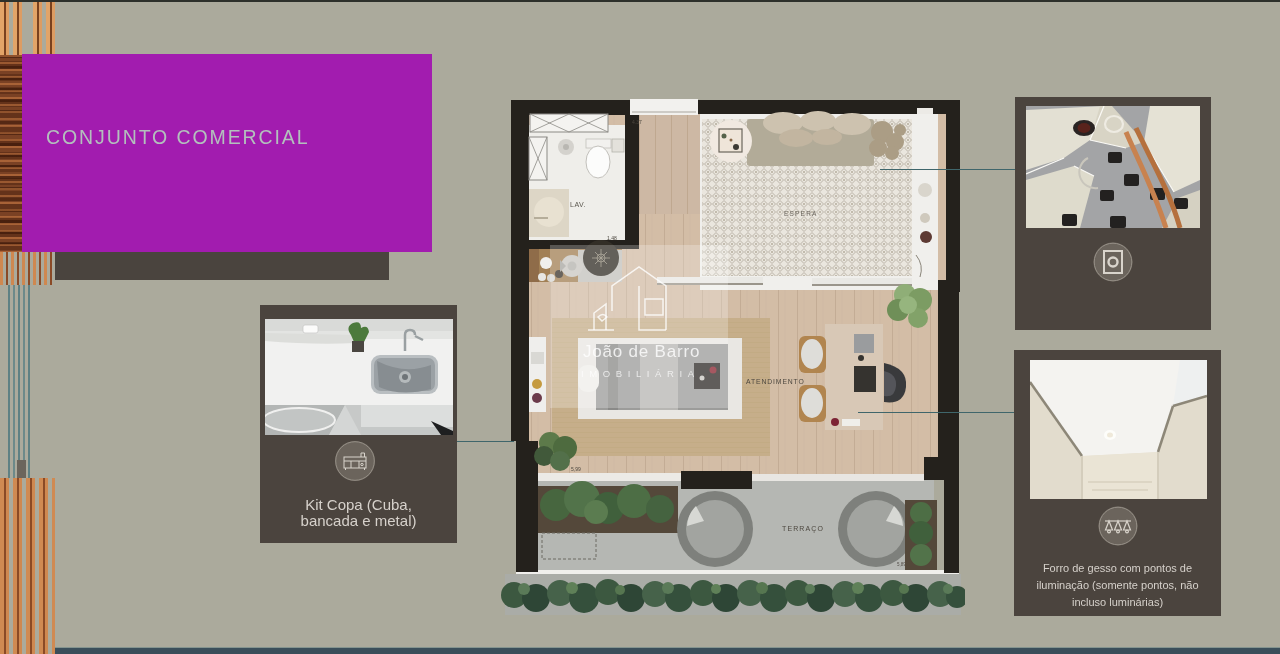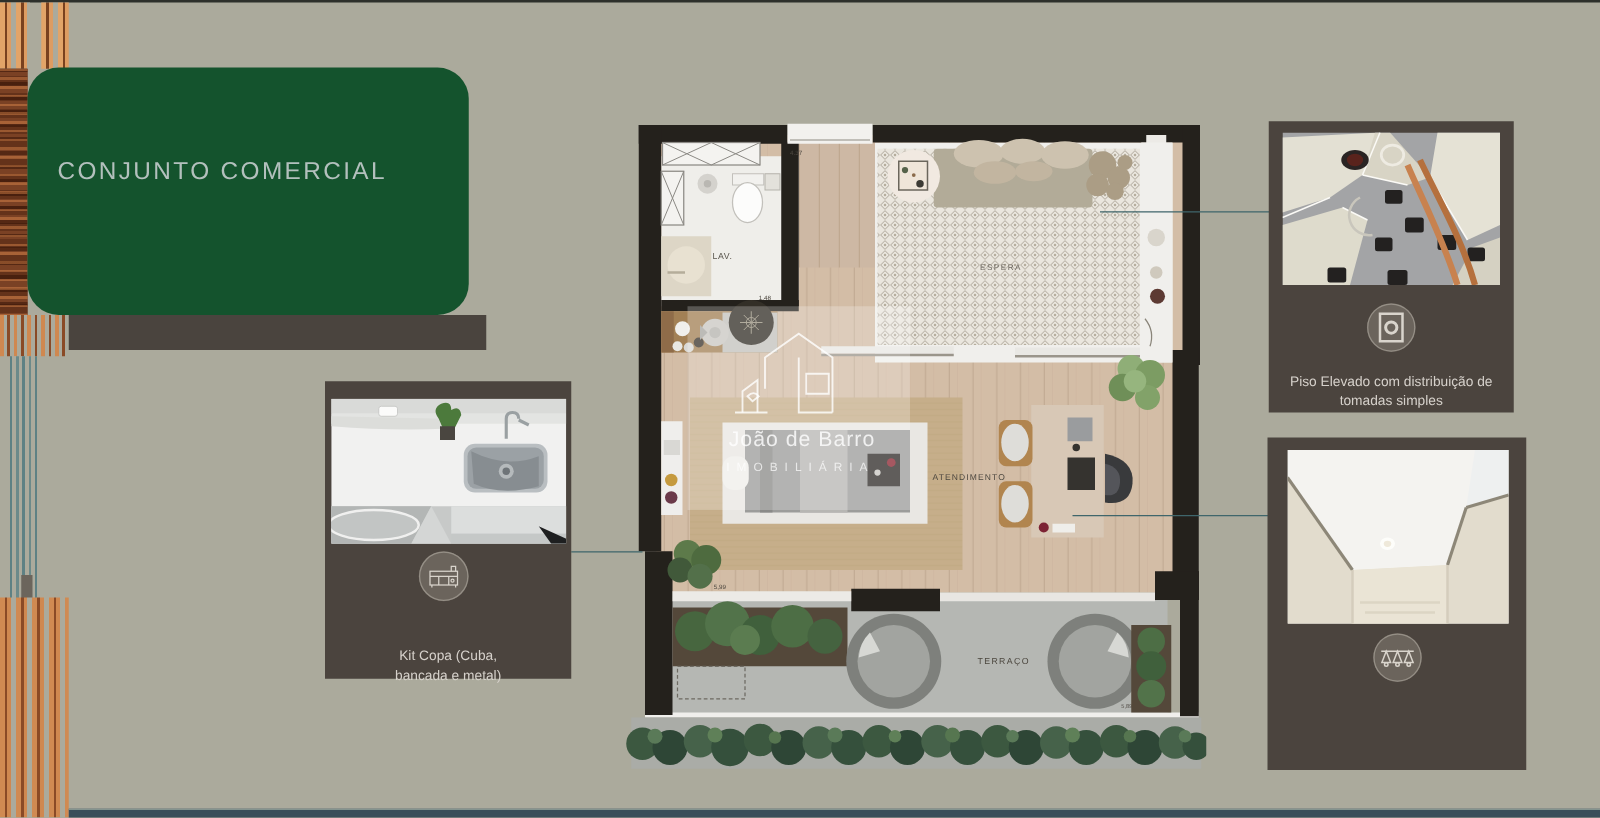--- a/index.html
+++ b/index.html
@@ -14,21 +14,21 @@
   <div class="abs" style="left:0;top:0;width:1280px;height:2px;background:#2d302b;"></div>
 
   <div class="abs" style="left:0;top:2px;width:24px;height:53px;background:repeating-linear-gradient(90deg,#e2a468 0 4px,#79411f 4px 6px,#dd9c62 6px 9px,#abaa9c 9px 13px);"></div>
 
   <div class="abs" style="left:33px;top:2px;width:22px;height:53px;background:repeating-linear-gradient(90deg,#e2a468 0 4px,#79411f 4px 6px,#dd9c62 6px 9px,#abaa9c 9px 13px);"></div>
 
   <div class="abs" style="left:0;top:55px;width:22px;height:197px;background:#6b371f linear-gradient(180deg,rgba(0,0,0,0) 0,rgba(0,0,0,0.15) 100%);background-image:repeating-linear-gradient(180deg,rgba(255,160,90,0.35) 0 2px,rgba(0,0,0,0) 2px 7px),repeating-linear-gradient(180deg,rgba(40,10,0,0.45) 0 3px,rgba(0,0,0,0) 3px 11px),repeating-linear-gradient(180deg,#7a4124 0 6px,#64321a 6px 13px);"></div>
 
   <div class="abs" style="left:50px;top:252px;width:339px;height:28px;background:#4a443e;"></div>
 
-  <div class="abs" style="left:22px;top:54px;width:353px;height:198px;background:#14532d;border-radius:25px;">
+  <div class="abs" style="left:22px;top:54px;width:410px;height:198px;background:#a21caf;">
 
     <div class="abs" style="left:24px;top:72px;font-size:19.5px;letter-spacing:1.9px;color:#b3c0bd;white-space:nowrap;">CONJUNTO COMERCIAL</div>
 
   </div>
 
   <div class="abs" style="left:0;top:252px;width:55px;height:33px;background:repeating-linear-gradient(90deg,#cf8850 0 3px,#abaa9c 3px 6px,#8a4a26 6px 8px,#abaa9c 8px 11px);"></div>
 
   <div class="abs" style="left:8px;top:285px;width:23px;height:195px;background:repeating-linear-gradient(90deg,#5e8184 0 2px,#abaa9c 2px 5px,#6c8a8a 5px 7px,#abaa9c 7px 10px);"></div>
 
   <div class="abs" style="left:17px;top:460px;width:9px;height:50px;background:#6b655c;"></div>
@@ -376,21 +376,21 @@
         <line x1="10" y1="21" x2="32" y2="21"></line>
         <line x1="17" y1="21" x2="17" y2="28"></line>
         <line x1="25" y1="21" x2="25" y2="28"></line>
         <line x1="11.5" y1="28" x2="11.5" y2="30"></line>
         <line x1="30.5" y1="28" x2="30.5" y2="30"></line>
         <circle cx="28" cy="24.5" r="1.2"></circle>
         <path d="M27 17 v-4 h3.5 v4"></path>
       </g>
     </svg>
 
-    <div class="abs" style="left:0;top:192px;width:197px;text-align:center;font-size:11px;line-height:16px;color:#d6d1cb;margin-top:20px;">Kit Copa (Cuba,<br>bancada e metal)</div>
+    <div class="abs" style="left:0;top:192px;width:197px;text-align:center;font-size:15px;line-height:16px;color:#d6d1cb;">Kit Copa (Cuba,<br>bancada e metal)</div>
   </div>
 
   <div class="abs" style="left:1015px;top:97px;width:196px;height:233px;background:#4b443e;">
 
     <svg class="abs" style="left:11px;top:9px;" width="174" height="122" viewBox="0 0 174 122">
       <rect width="174" height="122" fill="#a3a4a6"></rect>
       <polygon points="0,4 78,0 64,34 38,52 0,64" fill="#e3e0d3"></polygon>
       <polygon points="86,0 118,36 100,42 64,34 74,0" fill="#d8d4c5"></polygon>
       <polygon points="124,0 174,0 174,74 148,86 118,36" fill="#e5e2d5"></polygon>
       <polygon points="0,74 48,60 68,70 54,122 0,122" fill="#dedbcc"></polygon>
@@ -421,21 +421,20 @@
       </g>
     </svg>
 
     <svg class="abs" style="left:78px;top:145px;" width="40" height="40" viewBox="0 0 40 40">
       <circle cx="20" cy="20" r="19.5" fill="#6b645c"></circle>
       <circle cx="20" cy="20" r="18.8" fill="none" stroke="#958f86" stroke-width="1"></circle>
       <rect x="11" y="9" width="18" height="22" fill="none" stroke="#d9d4cc" stroke-width="2"></rect>
       <circle cx="20" cy="20" r="4.5" fill="none" stroke="#d9d4cc" stroke-width="2.4"></circle>
     </svg>
 
-    <div class="abs" style="left:0;top:202px;width:196px;text-align:center;font-size:11px;line-height:15px;color:#d6d1cb;">Piso Elevado com distribuição de<br>tomadas simples</div>
   </div>
 
   <div class="abs" style="left:1014px;top:350px;width:207px;height:266px;background:#4b443e;">
 
     <svg class="abs" style="left:16px;top:10px;" width="177" height="139" viewBox="0 0 177 139">
       <rect width="177" height="139" fill="#f3f1ed"></rect>
       <polygon points="0,22 52,96 128,92 143,46 177,36 177,139 0,139" fill="#e2dccd"></polygon>
       <polygon points="0,22 52,96 128,92 143,46 160,0 0,0" fill="#f4f3f0"></polygon>
       <polygon points="143,46 177,36 177,0 150,0" fill="#eef0f0"></polygon>
       <g stroke="#8d8778" stroke-width="2.5" fill="none">
@@ -458,14 +457,15 @@
         <line x1="7" y1="15" x2="33" y2="15"></line>
         <path d="M11 15 l-3.5 9 h7 z"></path>
         <path d="M20 15 l-3.5 9 h7 z"></path>
         <path d="M29 15 l-3.5 9 h7 z"></path>
         <circle cx="11" cy="25.5" r="1.4"></circle>
         <circle cx="20" cy="25.5" r="1.4"></circle>
         <circle cx="29" cy="25.5" r="1.4"></circle>
       </g>
     </svg>
 
+    <div class="abs" style="left:0;top:210px;width:207px;text-align:center;font-size:11px;line-height:17px;color:#d6d1cb;">Forro de gesso com pontos de<br>iluminação (somente pontos, não<br>incluso luminárias)</div>
   </div>
 </div>
 
 </body></html>

